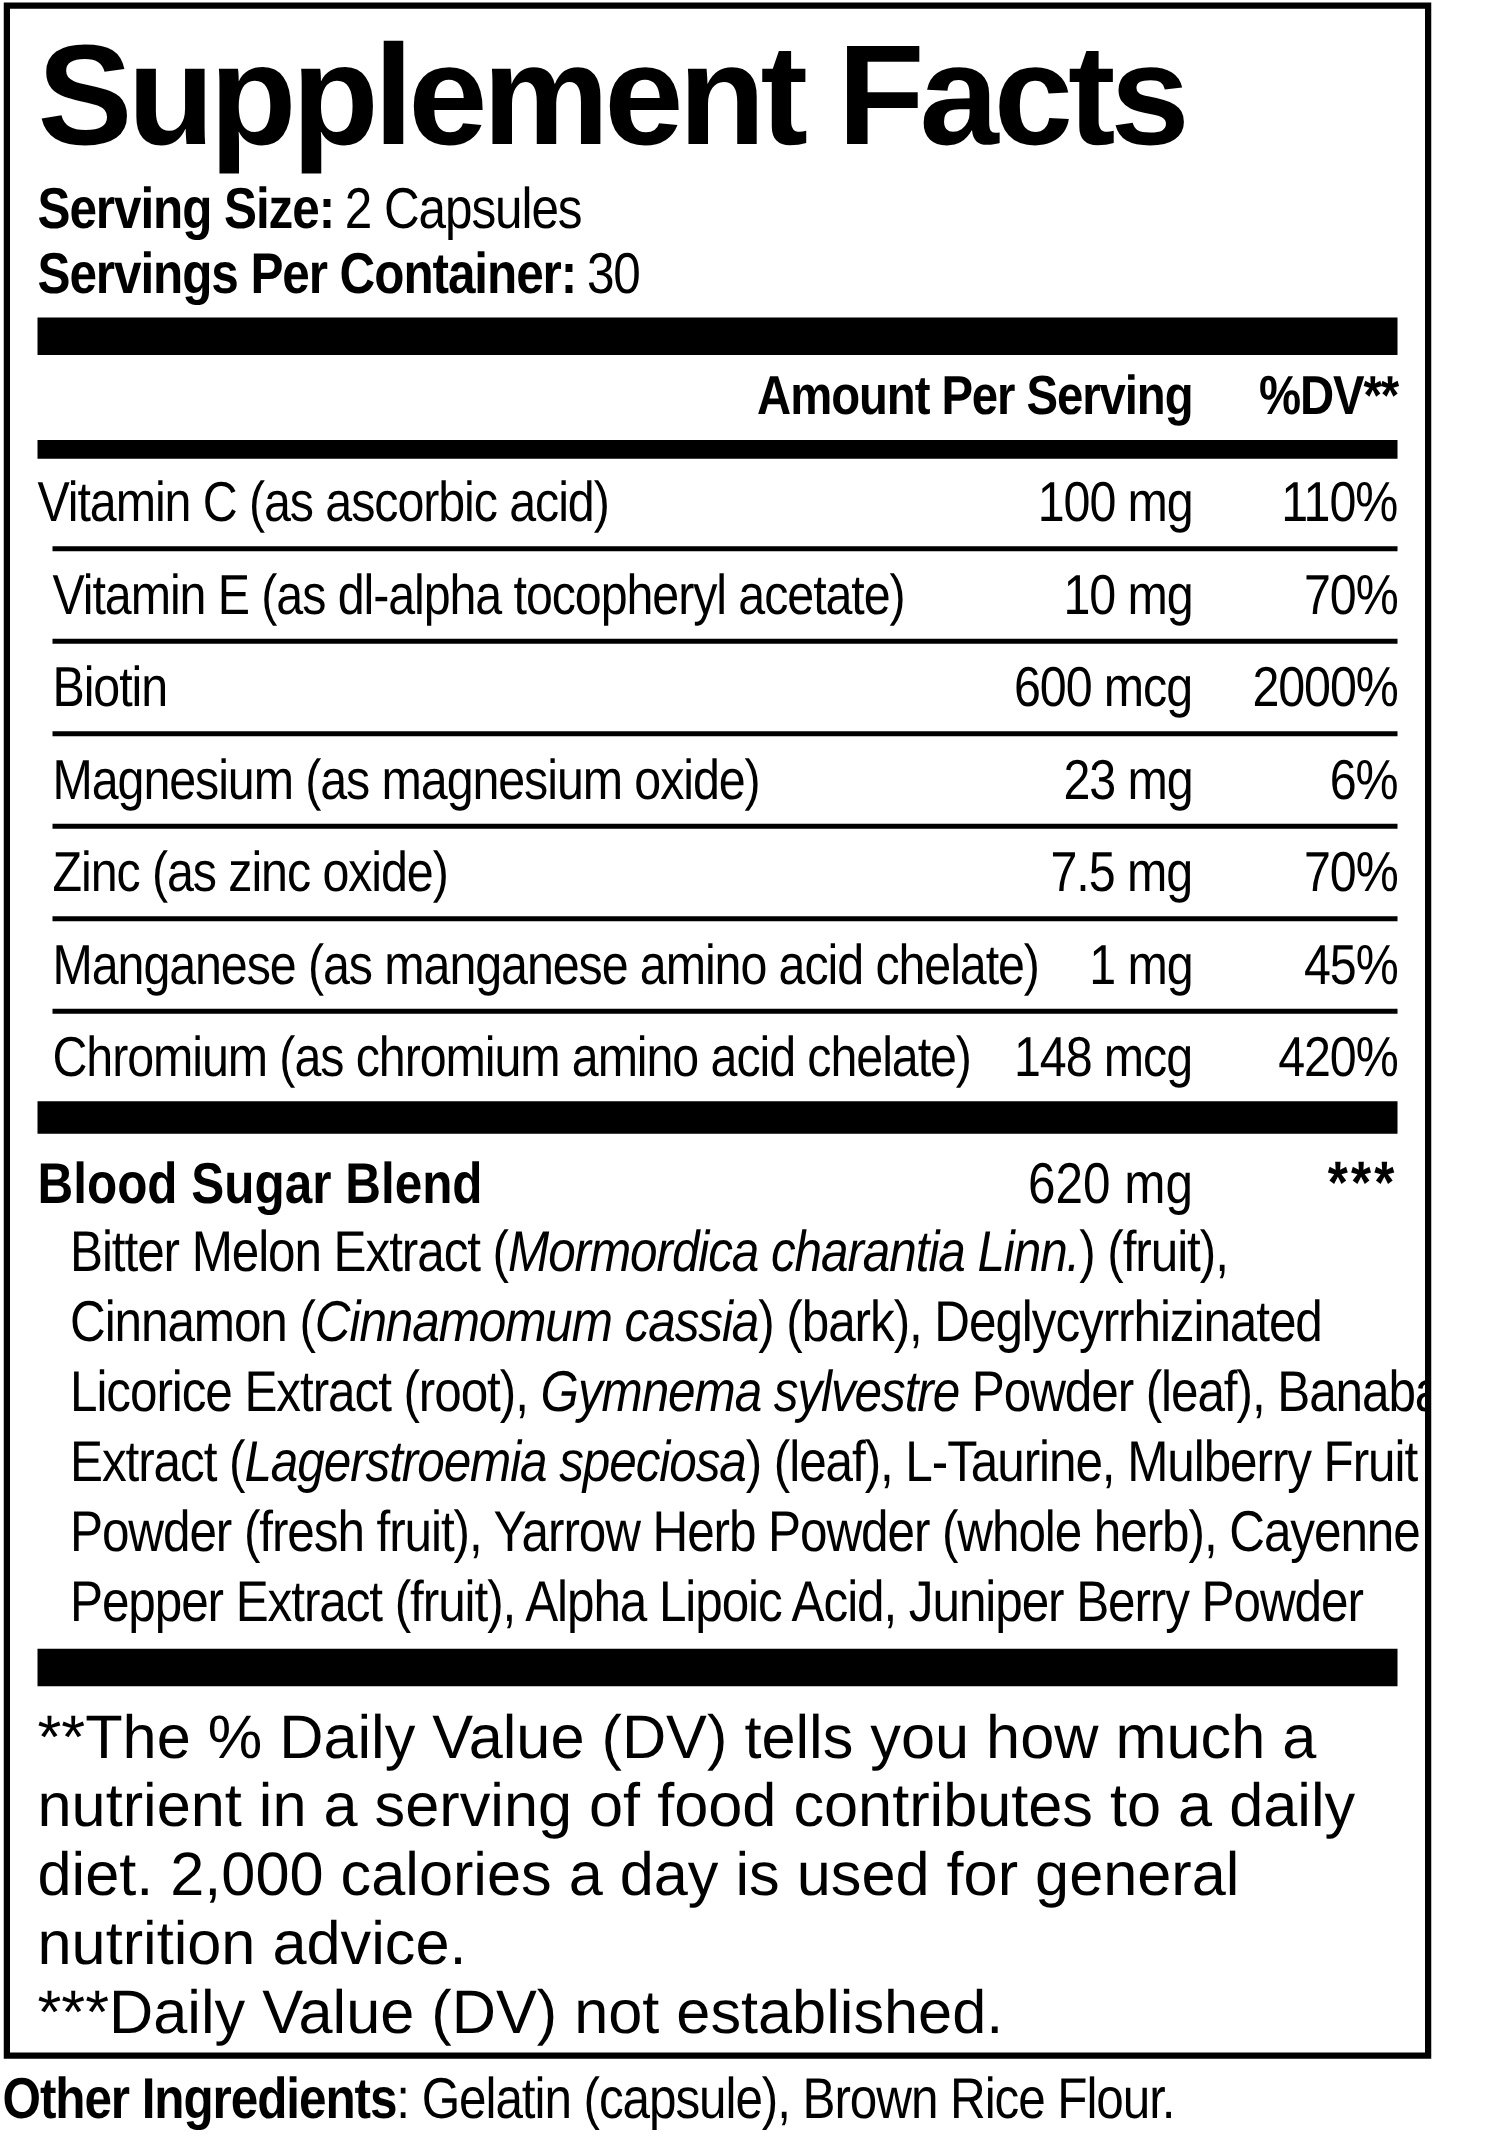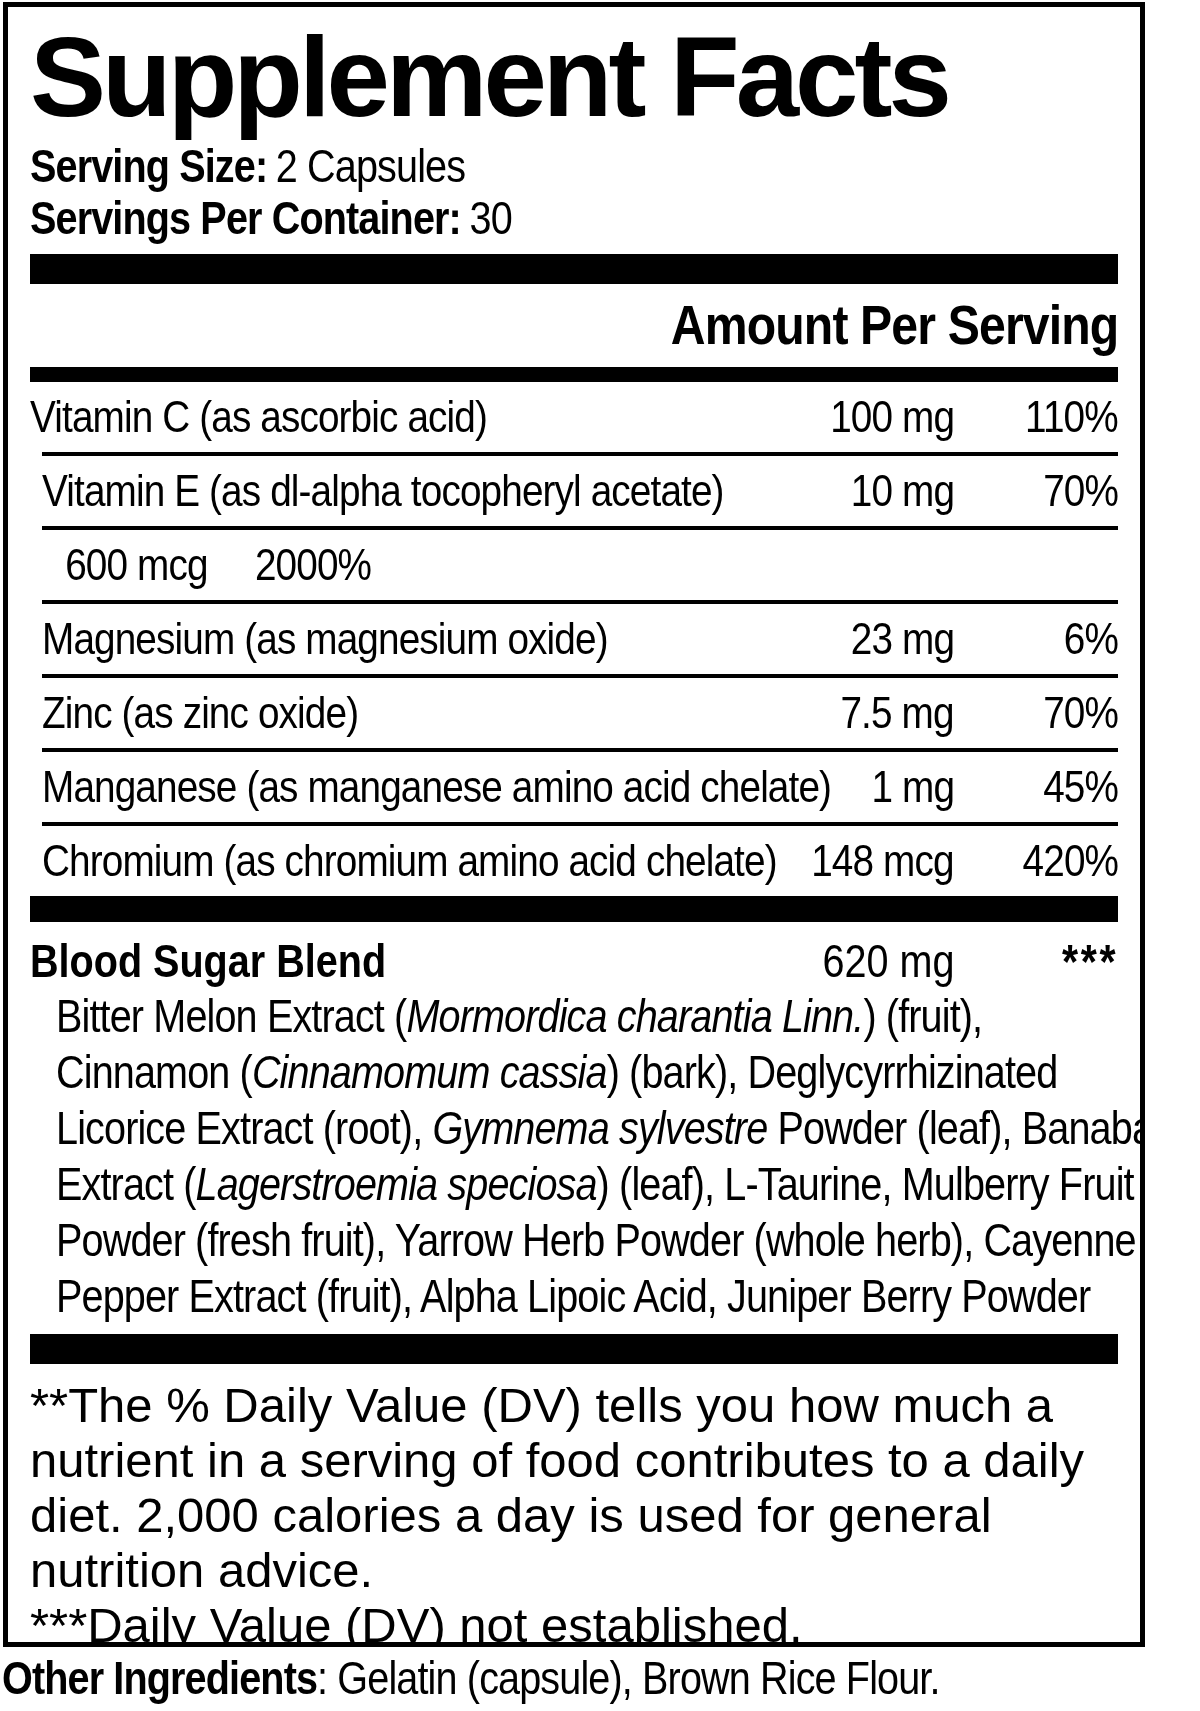--- a/index.html
+++ b/index.html
@@ -50,21 +50,21 @@
   .bar-26 { height: 26px; }
   .bar-top { margin-top: 10px; }
 
   .row { display: flex; align-items: center; }
   .row .name { flex: 1 1 auto; min-width: 0; }
   .row .amt  { flex: 0 0 auto; text-align: right; }
   .row .dv   { flex: 0 0 164px; text-align: right; }
 
   .header-row {
     font-weight: bold;
-    font-size: 56px;
+    font-size: 44px;
     padding: 8px 0 10px 0;
     letter-spacing: -1px;
   }
   .nrow {
     height: 70px;
     font-size: 45px;
     letter-spacing: -1px;
   }
   .nrow + .nrow { border-top: 4px solid #000; margin-left: 12px; }
 
@@ -124,35 +124,37 @@
         <b>Servings Per Container:</b><span>30</span>
       </span>
     </div>
   </div>
 
   <div class="bar bar-30 bar-top"></div>
 
   <div class="row header-row">
     <div class="name"></div>
     <div class="amt"><span class="cx cx-r">Amount Per Serving</span></div>
+    <div class="dv"><span class="cx cx-r">%DV**</span></div>
   </div>
 
   <div class="bar bar-15"></div>
 
   <div class="row nrow">
     <div class="name"><span class="cx cx-l">Vitamin C (as ascorbic acid)</span></div>
     <div class="amt"><span class="cx cx-r">100 mg</span></div>
     <div class="dv"><span class="cx cx-r">110%</span></div>
   </div>
   <div class="row nrow">
     <div class="name"><span class="cx cx-l">Vitamin E (as dl-alpha tocopheryl acetate)</span></div>
     <div class="amt"><span class="cx cx-r">10 mg</span></div>
     <div class="dv"><span class="cx cx-r">70%</span></div>
   </div>
   <div class="row nrow">
+    <div class="name"><span class="cx cx-l">Biotin</span></div>
     <div class="amt"><span class="cx cx-r">600 mcg</span></div>
     <div class="dv"><span class="cx cx-r">2000%</span></div>
   </div>
   <div class="row nrow">
     <div class="name"><span class="cx cx-l">Magnesium (as magnesium oxide)</span></div>
     <div class="amt"><span class="cx cx-r">23 mg</span></div>
     <div class="dv"><span class="cx cx-r">6%</span></div>
   </div>
   <div class="row nrow">
     <div class="name"><span class="cx cx-l">Zinc (as zinc oxide)</span></div>

